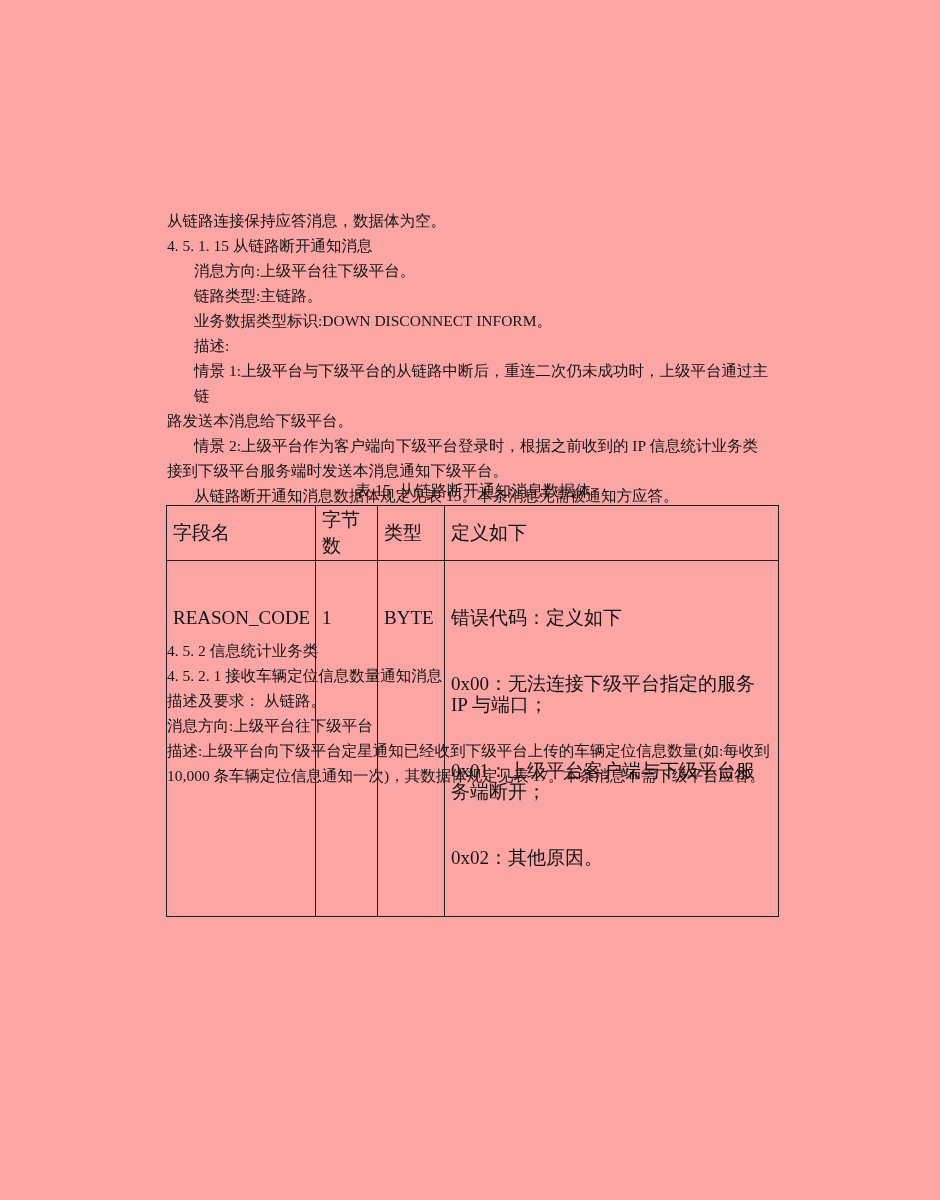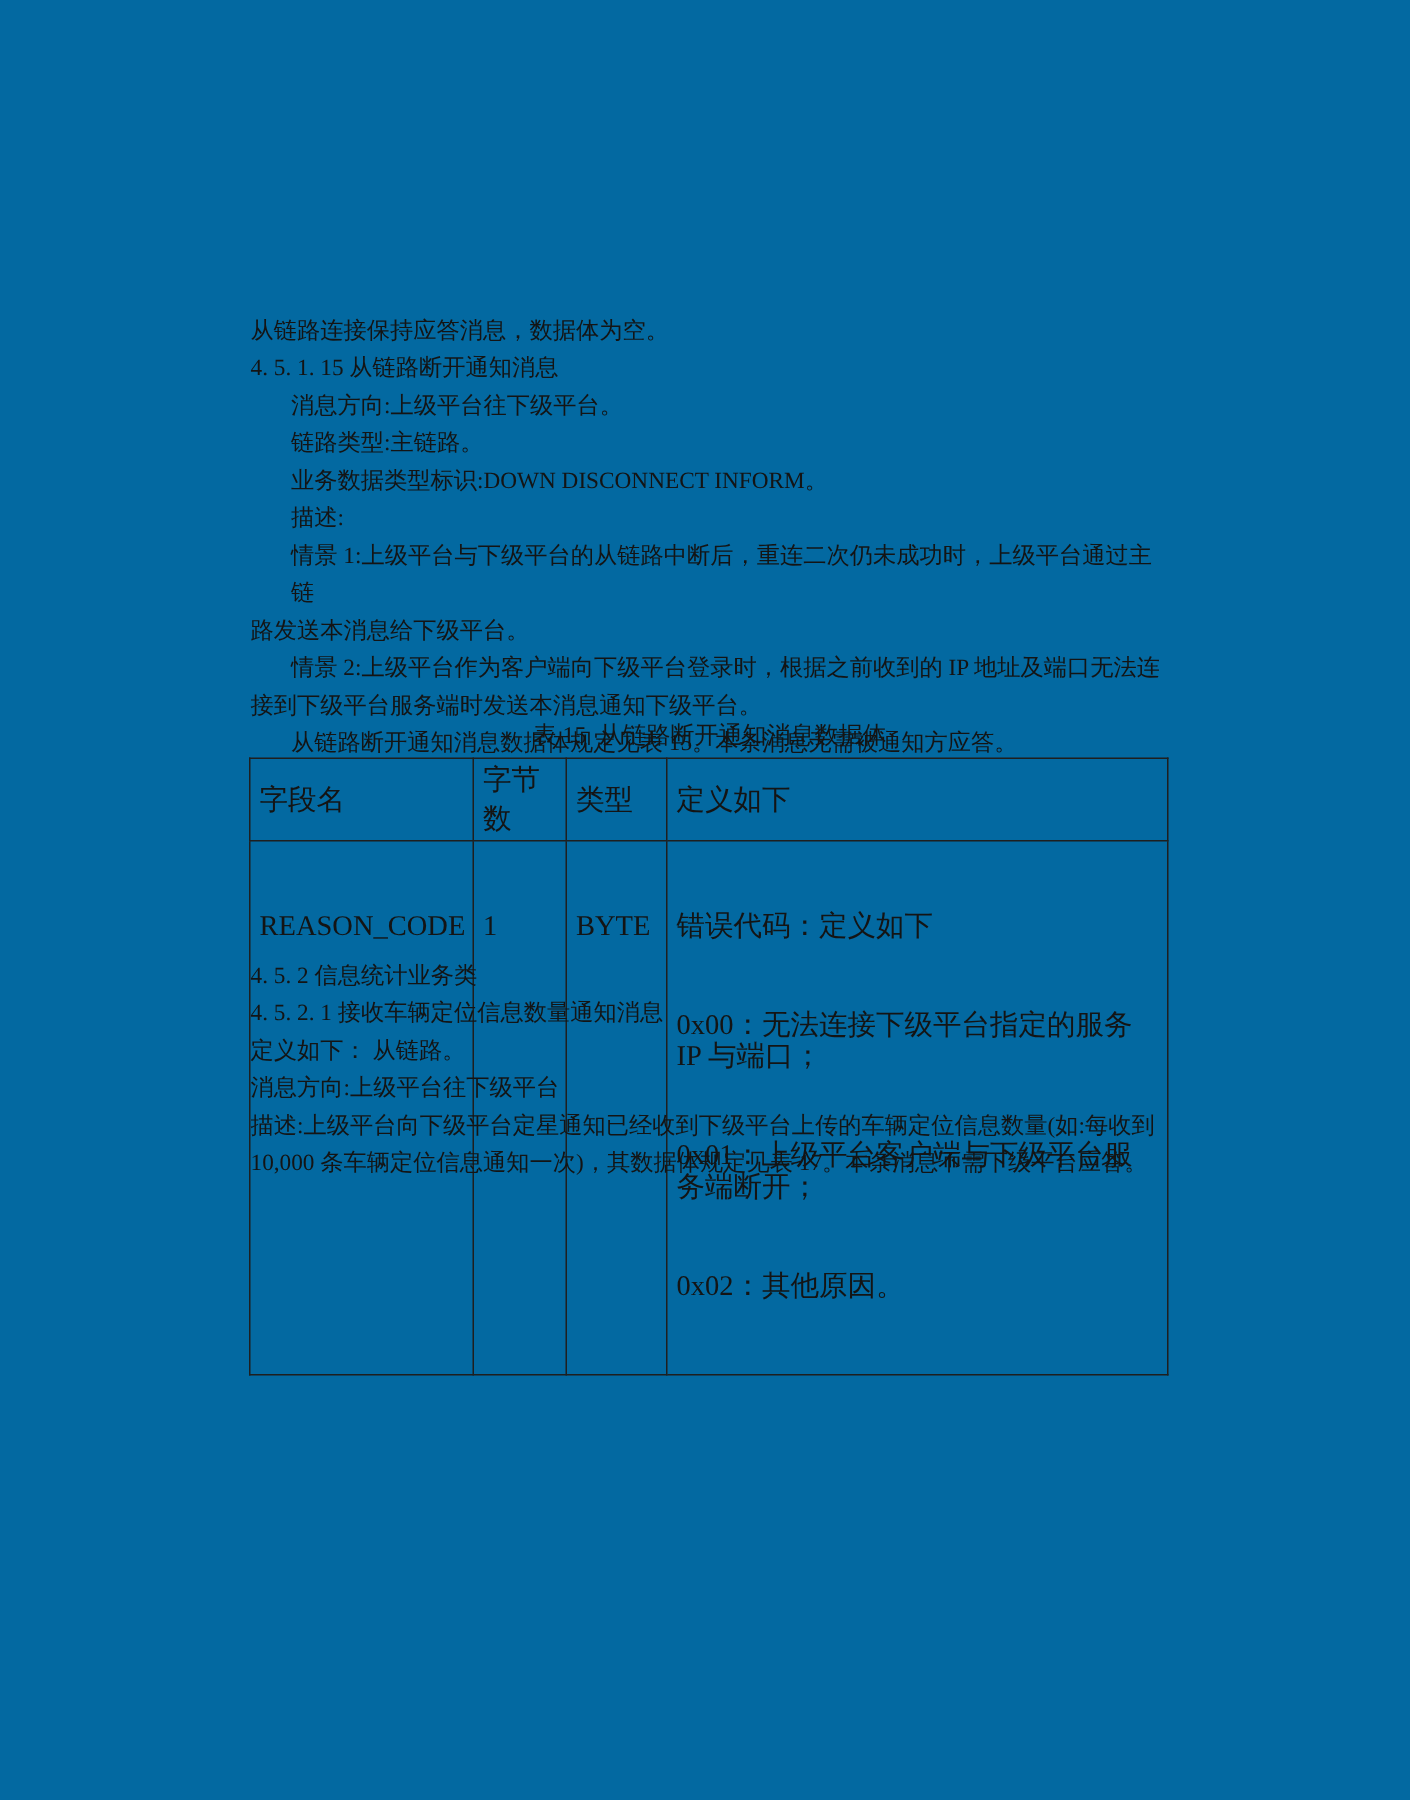--- a/index.html
+++ b/index.html
@@ -1,20 +1,20 @@
 <!DOCTYPE html>
 <html><head>
 <meta charset="utf-8">
 <style>
   html, body { margin: 0; padding: 0; background: #ffffff; }
   .page {
     position: relative;
     width: 940px;
     height: 1200px;
-    background: #0369a1;
+    background: #fca5a5;
     font-family: "Liberation Serif", "DejaVu Serif", serif;
     color: #141414;
     overflow: hidden;
   }
   .blk {
     position: absolute;
     left: 167px;
     width: 616px;
     font-size: 15.5px;
     line-height: 25px;
@@ -66,21 +66,21 @@
 
   <div class="blk" id="blkA">
     <div class="line">从链路连接保持应答消息，数据体为空。</div>
     <div class="line">4. 5. 1. 15 从链路断开通知消息</div>
     <div class="line in">消息方向:上级平台往下级平台。</div>
     <div class="line in">链路类型:主链路。</div>
     <div class="line in">业务数据类型标识:DOWN DISCONNECT INFORM。</div>
     <div class="line in">描述:</div>
     <div class="line in">情景 1:上级平台与下级平台的从链路中断后，重连二次仍未成功时，上级平台通过主链</div>
     <div class="line">路发送本消息给下级平台。</div>
-    <div class="line in">情景 2:上级平台作为客户端向下级平台登录时，根据之前收到的 IP 地址及端口无法连</div>
+    <div class="line in">情景 2:上级平台作为客户端向下级平台登录时，根据之前收到的 IP 信息统计业务类</div>
     <div class="line">接到下级平台服务端时发送本消息通知下级平台。</div>
     <div class="line in">从链路断开通知消息数据体规定见表 15。本条消息无需被通知方应答。</div>
   </div>
 
   <div class="tcap">表 15  从链路断开通知消息数据体</div>
 
   <table class="t">
     <colgroup>
       <col class="c1">
         <col class="c2">
@@ -112,19 +112,19 @@
           <div class="dline">0x01：上级平台客户端与下级平台服务端断开；</div>
           <div class="dline">0x02：其他原因。</div>
         </td>
       </tr>
     </tbody>
   </table>
 
   <div class="blk" id="blkB">
     <div class="line">4. 5. 2 信息统计业务类</div>
     <div class="line">4. 5. 2. 1 接收车辆定位信息数量通知消息</div>
-    <div class="line">定义如下： 从链路。</div>
+    <div class="line">描述及要求： 从链路。</div>
     <div class="line">消息方向:上级平台往下级平台</div>
     <div class="line">描述:上级平台向下级平台定星通知已经收到下级平台上传的车辆定位信息数量(如:每收到</div>
     <div class="line">10,000 条车辆定位信息通知一次)，其数据体规定见表 17。本条消息不需下级平台应答。</div>
   </div>
 
 </div>
 
 </body></html>

